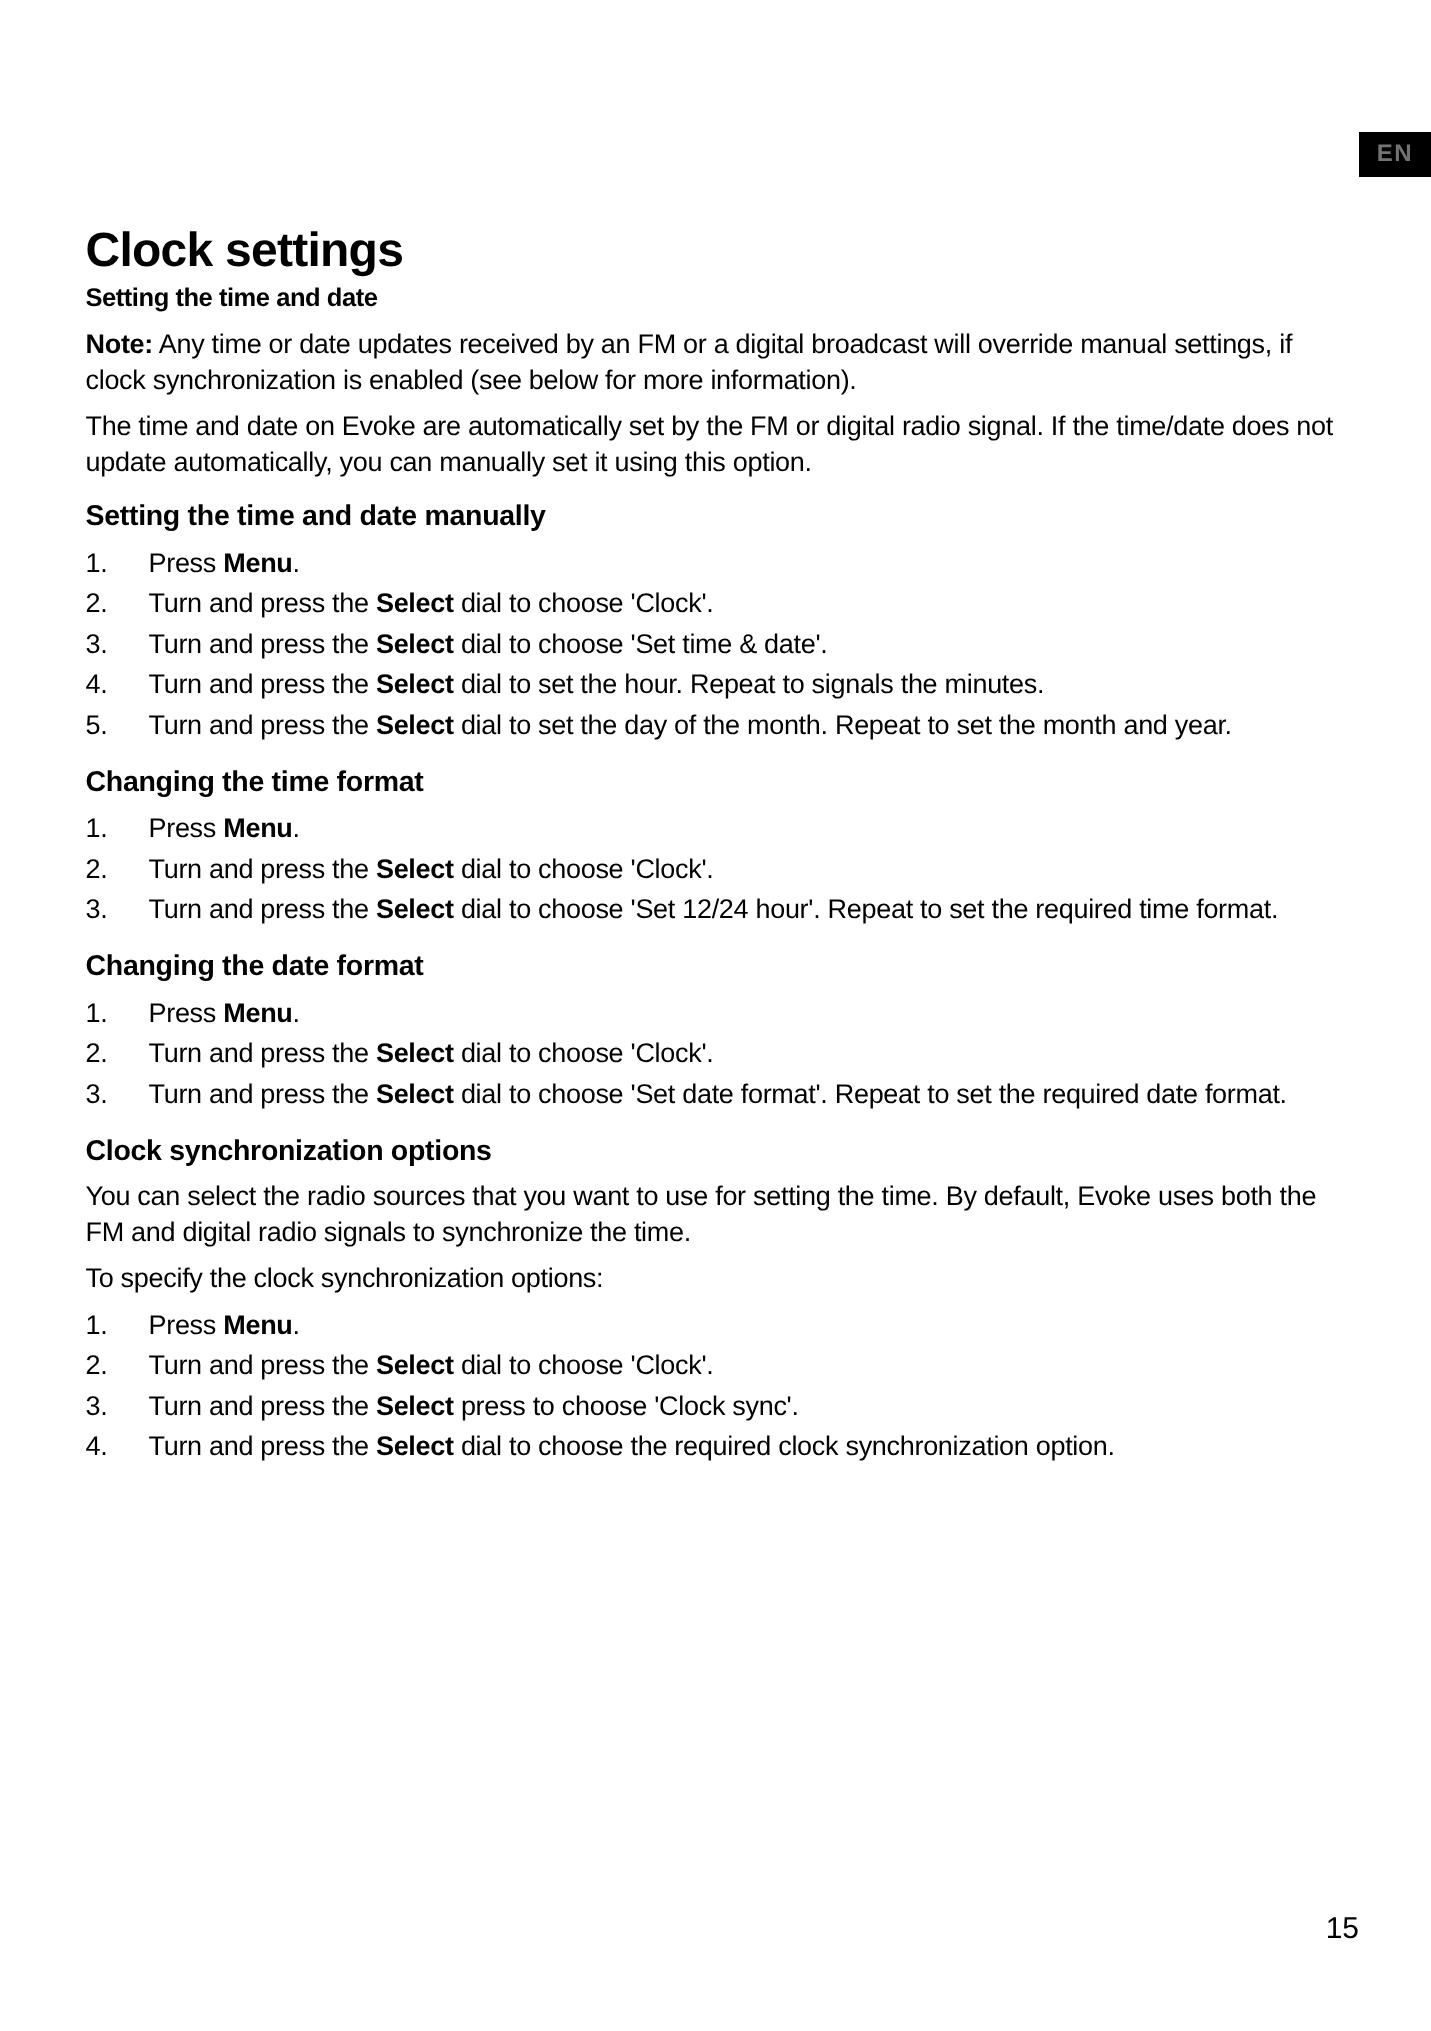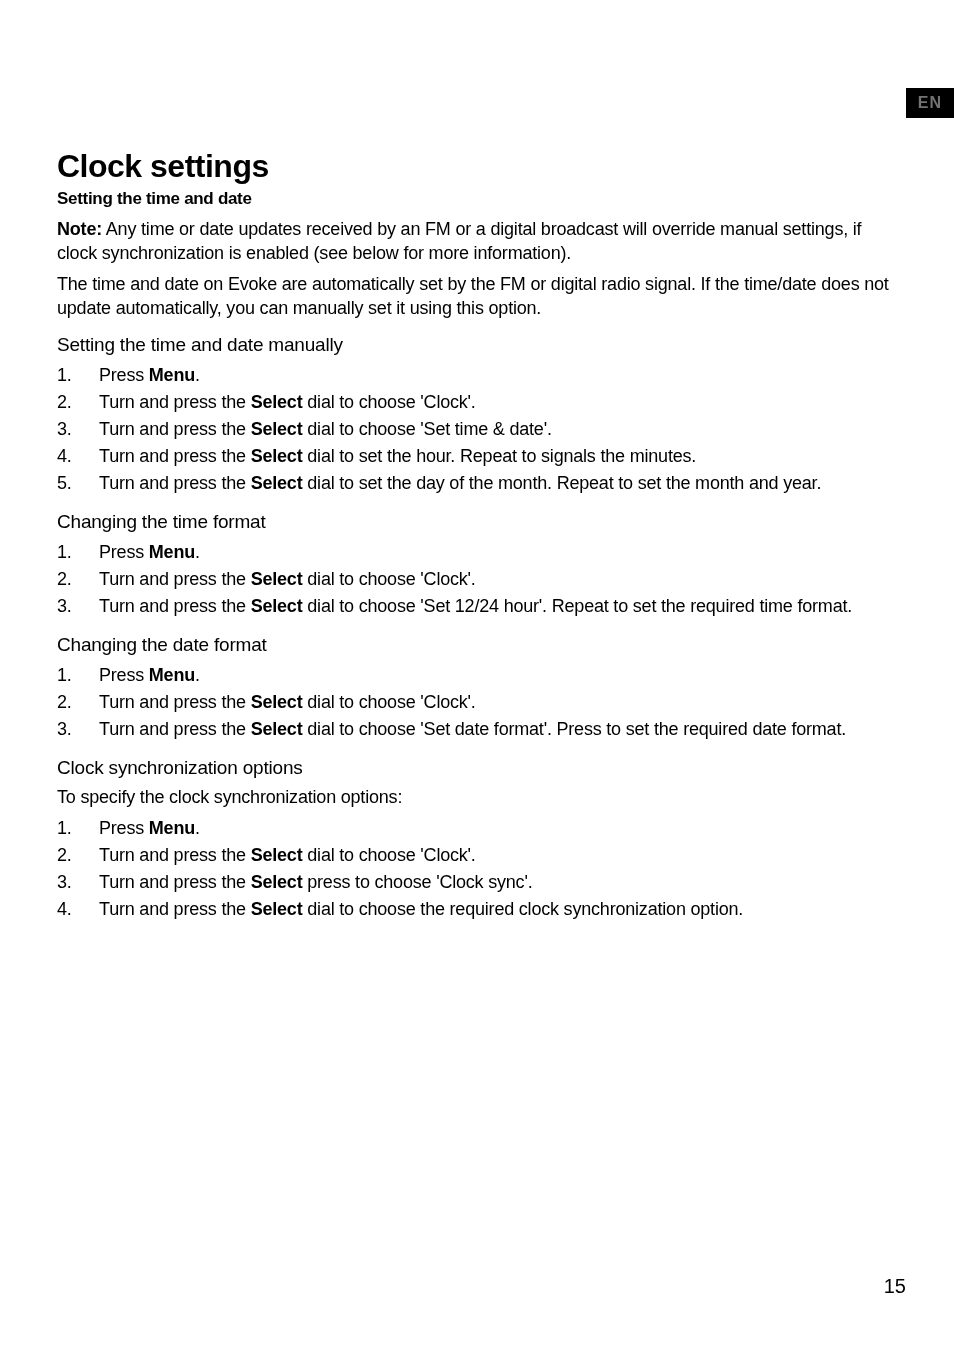--- a/index.html
+++ b/index.html
@@ -39,21 +39,21 @@
       letter-spacing: -0.5px;
     }
     h2 {
       font-size: 17px;
       font-weight: bold;
       margin-bottom: 8px;
       letter-spacing: -0.3px;
     }
     h3 {
       font-size: 19px;
-      font-weight: normal;
+      font-weight: bold;
       margin-top: 14px;
       margin-bottom: 6px;
       letter-spacing: -0.2px;
     }
     p {
       font-size: 18px;
       line-height: 1.35;
       margin-bottom: 6px;
       font-weight: 300;
       letter-spacing: -0.2px;
@@ -115,24 +115,25 @@
   <ol>
     <li><span>Press </span><span class="b">Menu</span><span>.</span></li>
     <li><span>Turn and press the </span><span class="b">Select</span><span> dial to choose 'Clock'.</span></li>
     <li><span>Turn and press the </span><span class="b">Select</span><span> dial to choose 'Set 12/24 hour'. Repeat to set the required time format.</span></li>
   </ol>
 
   <h3>Changing the date format</h3>
   <ol>
     <li><span>Press </span><span class="b">Menu</span><span>.</span></li>
     <li><span>Turn and press the </span><span class="b">Select</span><span> dial to choose 'Clock'.</span></li>
-    <li><span>Turn and press the </span><span class="b">Select</span><span> dial to choose 'Set date format'. Press to set the required date format.</span></li>
+    <li><span>Turn and press the </span><span class="b">Select</span><span> dial to choose 'Set date format'. Repeat to set the required date format.</span></li>
   </ol>
 
   <h3>Clock synchronization options</h3>
+  <p>You can select the radio sources that you want to use for setting the time. By default, Evoke uses both the FM and digital radio signals to synchronize the time.</p>
   <p>To specify the clock synchronization options:</p>
   <ol>
     <li><span>Press </span><span class="b">Menu</span><span>.</span></li>
     <li><span>Turn and press the </span><span class="b">Select</span><span> dial to choose 'Clock'.</span></li>
     <li><span>Turn and press the </span><span class="b">Select</span><span> press to choose 'Clock sync'.</span></li>
     <li><span>Turn and press the </span><span class="b">Select</span><span> dial to choose the required clock synchronization option.</span></li>
   </ol>
 
 </div>
 

